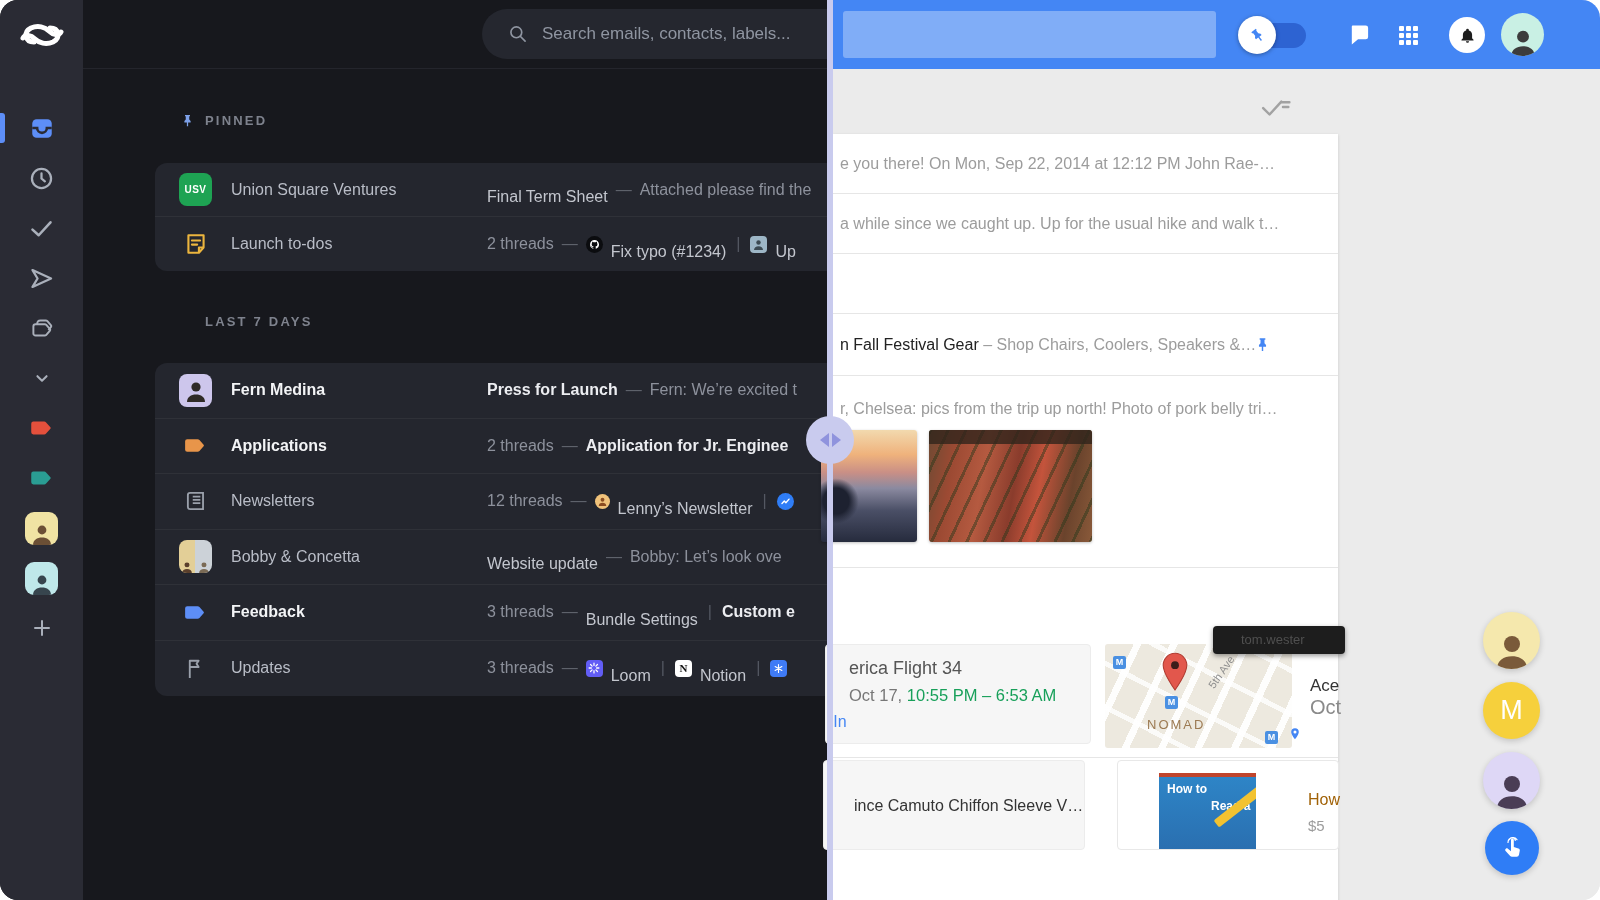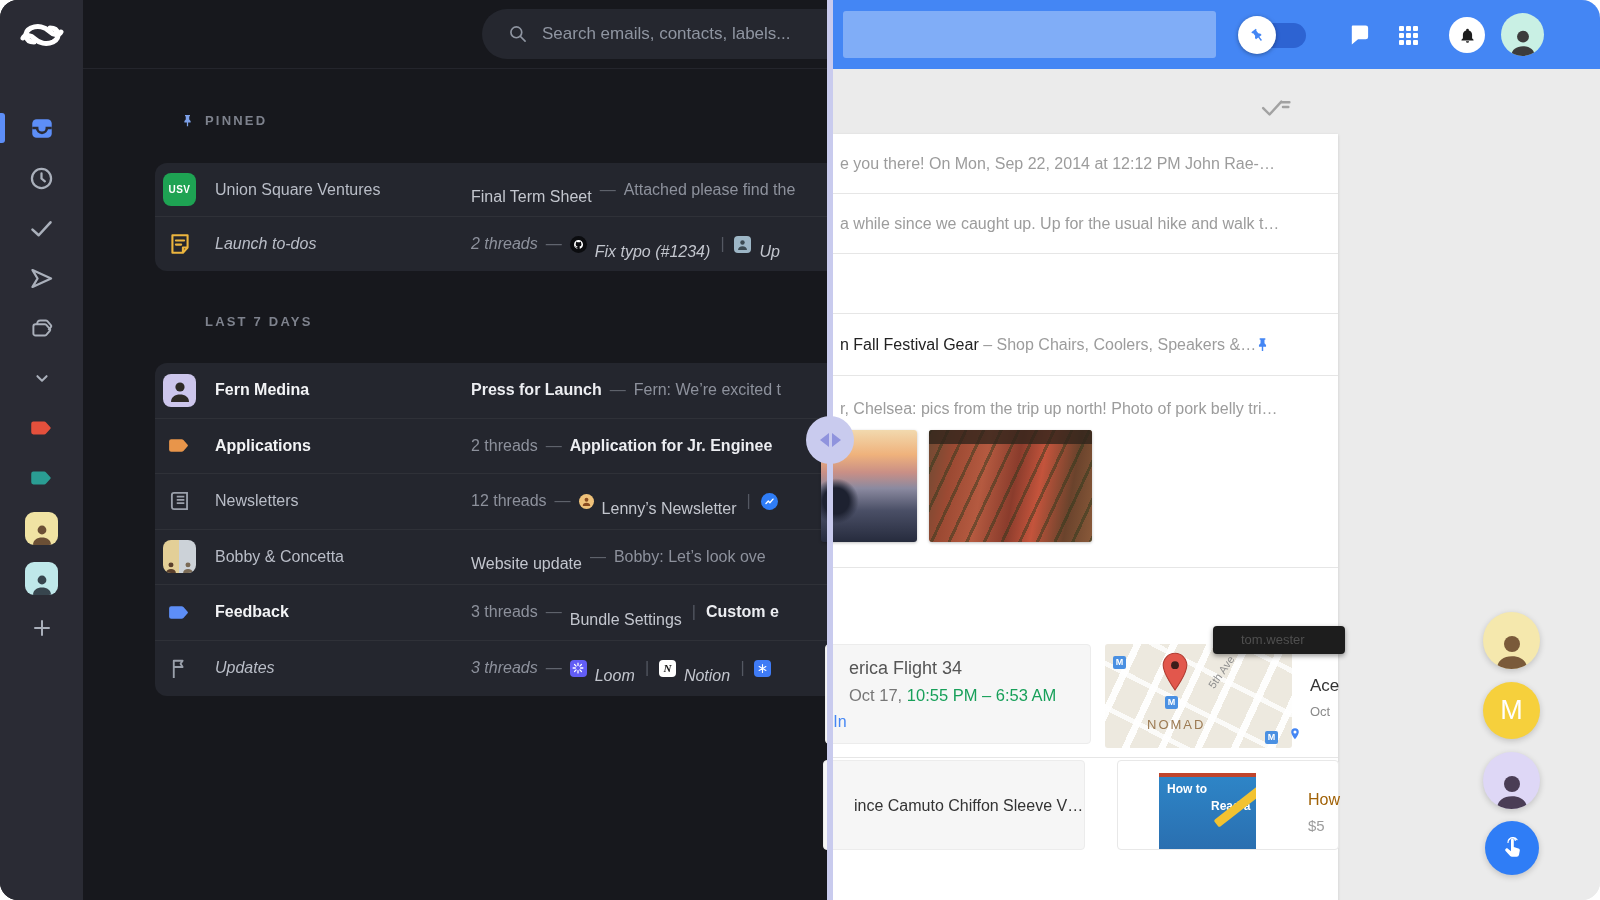--- a/index.html
+++ b/index.html
@@ -11,23 +11,23 @@
   .rail { position:absolute; left:0; top:0; width:83px; height:100%; background:#2a2b34; display:flex; flex-direction:column; align-items:center; padding-top:16px; }
   .logo { width:46px; height:38px; margin-bottom:54px; }
   .ric { width:40px; height:40px; display:flex; align-items:center; justify-content:center; margin-bottom:10px; position:relative; cursor:pointer; }
   .active-bar { position:absolute; left:-22px; top:5px; width:5px; height:30px; border-radius:0 3px 3px 0; background:#5d8ef7; }
   .avchip { border-radius:9px; overflow:hidden; display:flex; align-items:flex-end; justify-content:center; }
   .topbar { position:absolute; left:83px; top:0; width:748px; height:69px; border-bottom:1px solid #24252c; }
   .search-pill { position:absolute; left:399px; top:9px; width:460px; height:50px; border-radius:26px; background:#25272f; display:flex; align-items:center; padding-left:26px; gap:14px; color:#8f95a1; font-size:17px; }
   .content { position:absolute; left:83px; top:69px; width:748px; height:831px; }
   .sec-h { position:absolute; display:flex; align-items:center; gap:10px; color:#7e828d; font-size:13px; font-weight:bold; letter-spacing:2.2px; }
   .grp { position:absolute; left:72px; width:720px; border-radius:12px; background:#24262e; overflow:hidden; }
-  .row { display:flex; align-items:center; height:54px; padding-left:8px; border-bottom:1px solid rgba(255,255,255,.05); font-size:16px; cursor:pointer; }
+  .row { display:flex; align-items:center; height:54px; padding-left:24px; border-bottom:1px solid rgba(255,255,255,.05); font-size:16px; cursor:pointer; }
   .grp2 .row { height:55.5px; }
-  .row:last-child { border-bottom:none;font-style:italic; }
+  .row:last-child { border-bottom:none; }
   .av { width:33px; height:33px; border-radius:8px; flex:none; display:flex; align-items:center; justify-content:center; overflow:hidden; }
   .nm { margin-left:19px; width:256px; flex:none; color:#b9bdc7; white-space:nowrap; }
   .nm.unread { color:#f3f4f6; font-weight:bold; }
   .pv { display:flex; align-items:center; gap:8px; white-space:nowrap; color:#8d919c; overflow:hidden; }
   .pv .subj { color:#c3c6ce;margin-top:15px; }
   .pv .bsubj { color:#ecedf1; font-weight:bold; }
   .pv .dash { color:#60646e; }
   .pv .pipe { color:#545862; padding:0 2px; }
   .chip { width:17px; height:17px; border-radius:4px; flex:none; display:flex; align-items:center; justify-content:center; }
 
@@ -419,21 +419,21 @@
           <span style="position:absolute;left:8px;top:12px;width:13px;height:13px;background:#4a90e2;border-radius:2px;color:#fff;font-size:9px;font-weight:bold;text-align:center;line-height:13px;">M</span>
           <span style="position:absolute;left:60px;top:52px;width:13px;height:13px;background:#4a90e2;border-radius:2px;color:#fff;font-size:9px;font-weight:bold;text-align:center;line-height:13px;">M</span>
           <span style="position:absolute;right:14px;bottom:4px;width:13px;height:13px;background:#4a90e2;border-radius:2px;color:#fff;font-size:9px;font-weight:bold;text-align:center;line-height:13px;">M</span>
           <svg style="position:absolute;left:54px;top:8px;" width="32" height="42" viewBox="0 0 24 32">
               <path d="M12 1a9 9 0 00-9 9c0 6.5 9 19 9 19s9-12.5 9-19a9 9 0 00-9-9z" fill="#e2574c" stroke="#b03c32" stroke-width=".8"></path>
               <circle cx="12" cy="10" r="3" fill="#3c1d1a"></circle>
             </svg>
         </div>
         <div class="tooltip" style="left:380px;top:58px;width:132px;height:28px;line-height:28px;padding-left:28px;">tom.wester</div>
         <span style="position:absolute;left:477px;top:108px;color:#333;font-size:17px;">Ace</span>
-        <span style="position:absolute;left:477px;top:136px;color:#8a8a8a;font-size:13px;">Oct</span>
+        <span style="position:absolute;left:477px;top:128px;color:#8a8a8a;font-size:20px;">Oct</span>
         <svg style="position:absolute;left:455px;top:158px;" width="14" height="16" viewBox="0 0 24 24">
             <path d="M12 2a6.5 6.5 0 00-6.5 6.5C5.5 13 12 21 12 21s6.5-8 6.5-12.5A6.5 6.5 0 0012 2zm0 9a2.6 2.6 0 110-5.2A2.6 2.6 0 0112 11z" fill="#4486f4"></path>
           </svg>
       </div>
       <div class="gr" style="height:78px;border-bottom:none;">
         <div class="mini-card" style="left:-10px;top:2px;width:262px;height:90px;">
           <span style="position:absolute;left:30px;top:36px;color:#333;font-size:16px;white-space:nowrap;">ince Camuto Chiffon Sleeve V…</span>
         </div>
         <div class="mini-card" style="left:284px;top:2px;width:222px;height:90px;background:#fff;border-color:#e8e8e8;">
           <div style="position:absolute;left:41px;top:12px;width:97px;height:76px;background:linear-gradient(180deg,#2e86c8,#2a6fb0);overflow:hidden;">

